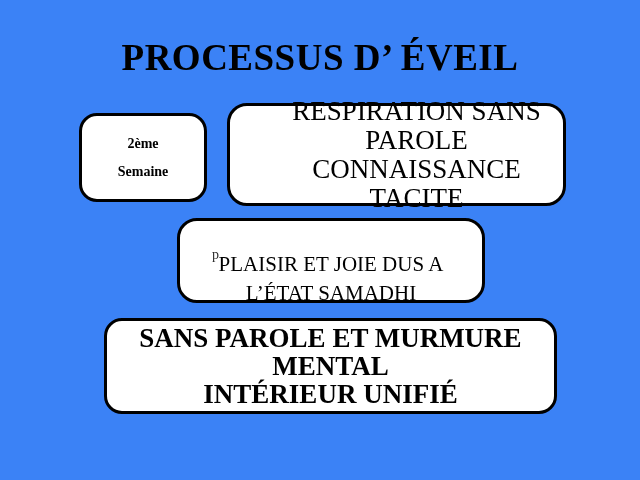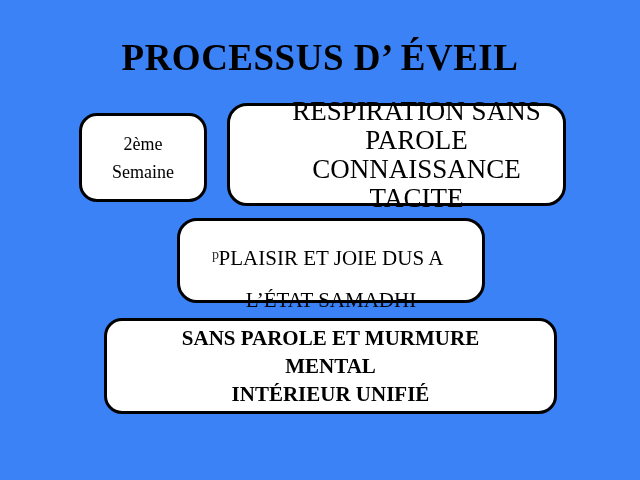--- a/index.html
+++ b/index.html
@@ -56,23 +56,23 @@
 
   
   #box-week {
     left: 79px;
     top: 113px;
     width: 128px;
     height: 89px;
     border-radius: 18px;
   }
   #box-week .btext {
-    font-size: 18px;
+    font-size: 14px;
     line-height: 28px;
-    font-weight: normal;
+    font-weight: bold;
   }
 
   
   #box-respiration {
     left: 227px;
     top: 103px;
     width: 339px;
     height: 103px;
     border-radius: 20px;
   }
@@ -86,21 +86,21 @@
   
   #box-plaisir {
     left: 177px;
     top: 218px;
     width: 308px;
     height: 85px;
     border-radius: 20px;
   }
   #box-plaisir .btext {
     font-size: 21px;
-    line-height: 42px;
+    line-height: 29px;
     font-weight: normal;
     margin-top: 36px;
   }
 
   
   #stray-glyph {
     position: absolute;
     left: 212px;
     top: 248px;
     font-size: 14px;
@@ -112,21 +112,21 @@
 
   
   #box-murmure {
     left: 104px;
     top: 318px;
     width: 453px;
     height: 96px;
     border-radius: 18px;
   }
   #box-murmure .btext {
-    font-size: 21px;
+    font-size: 27px;
     line-height: 28px;
     font-weight: bold;
   }
 </style>
 </head>
 <body>
 
 <div id="slide">
 
   <div id="slide-title">PROCESSUS D’ ÉVEIL</div>

